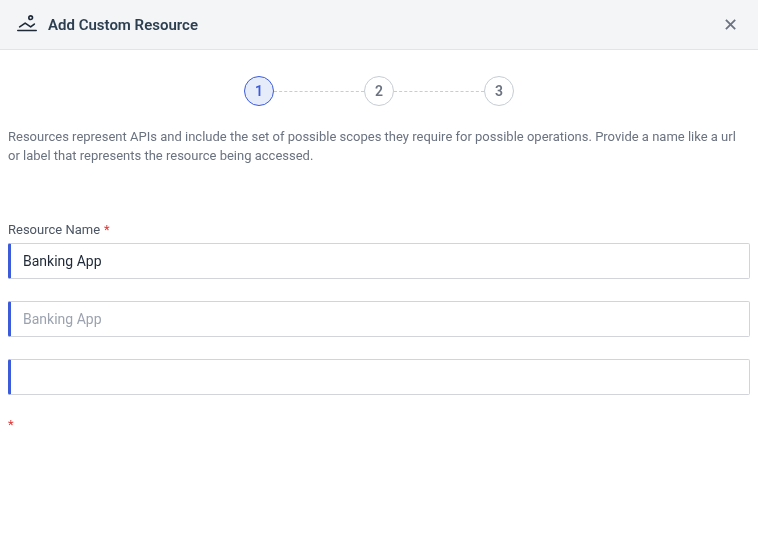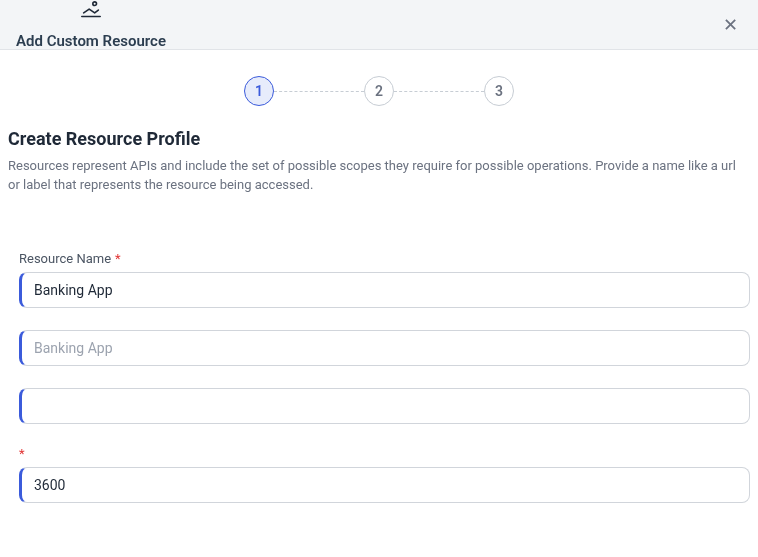--- a/index.html
+++ b/index.html
@@ -20,21 +20,20 @@
       padding: 12px 16px;
       display: flex;
       align-items: center;
       justify-content: space-between;
       height: 50px;
     }
     .header-left {
       display: flex;
       align-items: center;
       gap: 10px;
-      flex-direction: column;
     }
     .header-title {
       font-size: 15px;
       font-weight: 600;
       color: #2c3e50;
     }
     .close-btn {
       color: #6b7280;
       cursor: pointer;
       font-size: 18px;
@@ -81,21 +80,20 @@
       margin-bottom: 8px;
     }
     .section-desc {
       font-size: 13px;
       color: #6b7280;
       line-height: 1.45;
       margin-bottom: 56px;
     }
     .form-group {
       margin-bottom: 22px;
-      margin-left: 11px;
     }
     .form-label {
       display: flex;
       align-items: center;
       gap: 4px;
       font-size: 13px;
       color: #4b5563;
       margin-bottom: 6px;
     }
     .required {
@@ -114,21 +112,21 @@
       font-size: 10px;
       font-weight: 700;
       cursor: pointer;
     }
     .form-input {
       width: 100%;
       padding: 9px 12px;
       font-size: 14px;
       border: 1px solid #d1d5db;
       border-left: 3px solid #3b5bdb;
-      border-radius: 8px;
+      border-radius: 2px;
       color: #1f2937;
       outline: none;
       font-family: inherit;
     }
     .form-input::placeholder {
       color: #9ca3af;
     }
     .resource-icon {
       display: inline-flex;
     }
@@ -152,21 +150,20 @@
 
 <div class="stepper">
   <div class="step active">1</div>
   <div class="step-line"></div>
   <div class="step">2</div>
   <div class="step-line"></div>
   <div class="step">3</div>
 </div>
 
 <div class="content">
-  <h2 class="section-title">Create Resource Profile</h2>
   <p class="section-desc">Resources represent APIs and include the set of possible scopes they require for possible operations. Provide a name like a url or label that represents the resource being accessed.</p>
 
   <div class="form-group">
     <div class="form-label">
       <span>Resource Name</span>
       <span class="required">*</span>
     </div>
     <input type="text" class="form-input" value="Banking App" style="">
   </div>
 
@@ -175,15 +172,14 @@
   </div>
 
   <div class="form-group">
     <input type="text" class="form-input" value="" style="">
   </div>
 
   <div class="form-group">
     <div class="form-label">
       <span class="required">*</span>
     </div>
-    <input type="text" class="form-input" value="3600" style="">
   </div>
 </div>
 
 </body></html>

